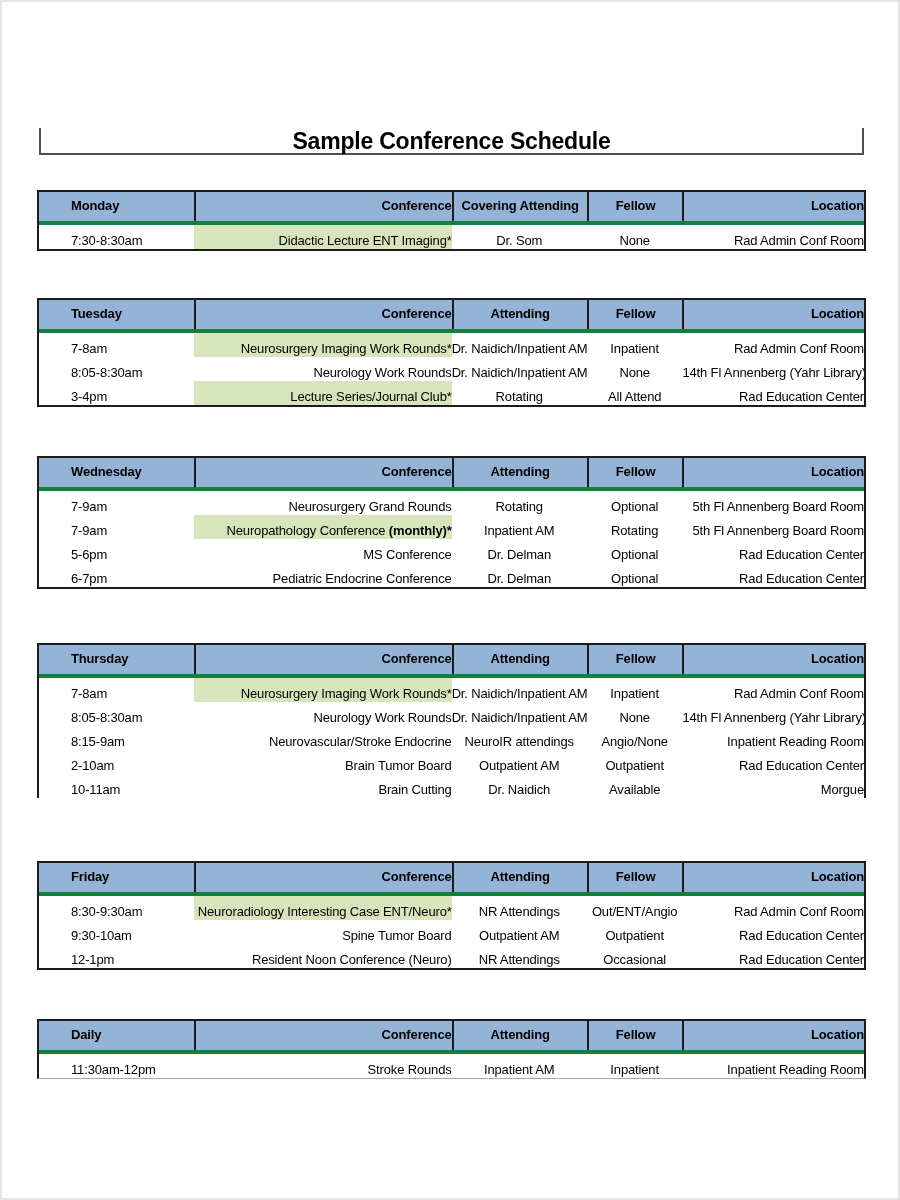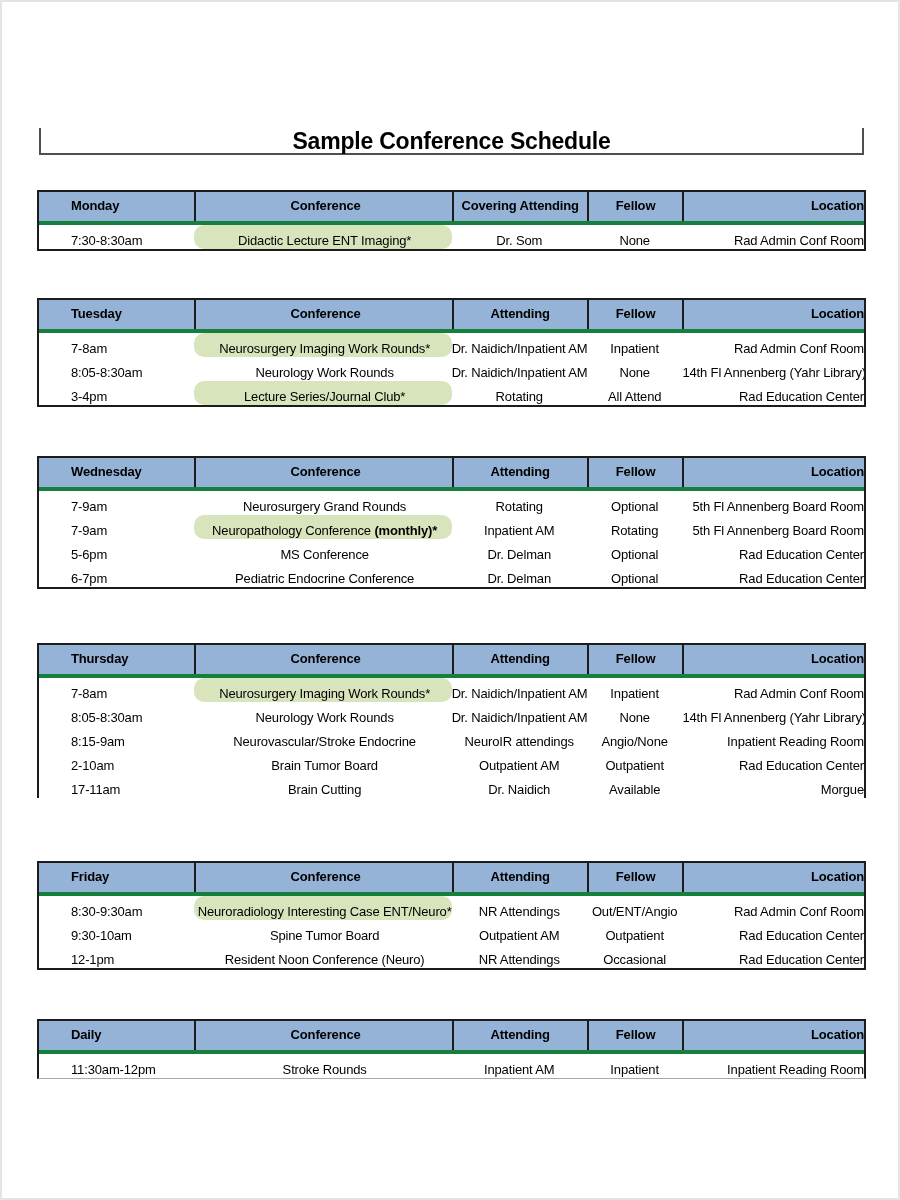--- a/index.html
+++ b/index.html
@@ -56,26 +56,26 @@
   .hdr-cell + .hdr-cell { border-left:2px solid #1c1c1c; }
 
   .data-row { display:flex; height:24px;padding-left:28px; }
   .cell {
     box-sizing:border-box;
     font-size:13px; line-height:31px;
     letter-spacing:-0.15px;
     white-space:nowrap; overflow:hidden;
   }
   .c-day  { width:131px; padding-left:4px; text-align:left; }
-  .c-conf { width:267px; padding-left:4px; text-align:center; }
+  .c-conf { width:267px; padding-left:4px; text-align:right; }
   .c-att  { width:140px; text-align:center; }
   .c-fel  { width:99px;  text-align:center; }
   .c-loc  { width:188px; text-align:right; }
 
-  .hl { background:var(--hl-green,#D8E4BC);border-radius:10px; }
+  .hl { background:var(--hl-green,#D8E4BC); }
   .it { }
   .cell b { font-weight:bold; }
 </style>
 </head>
 <body>
 
 <div class="page">
   <div class="title-box">
     <span class="title-text">Sample Conference Schedule</span>
   </div>
@@ -209,21 +209,21 @@
 
   <div class="data-row">
     <div class="cell c-day k-time">2-10am</div>
     <div class="cell c-conf k-conference">Brain Tumor Board</div>
     <div class="cell c-att k-attending">Outpatient AM</div>
     <div class="cell c-fel k-fellow">Outpatient</div>
     <div class="cell c-loc k-location">Rad Education Center</div>
   </div>
 
   <div class="data-row">
-    <div class="cell c-day k-time">17-11am</div>
+    <div class="cell c-day k-time">10-11am</div>
     <div class="cell c-conf k-conference">Brain Cutting</div>
     <div class="cell c-att k-attending">Dr. Naidich</div>
     <div class="cell c-fel k-fellow">Available</div>
     <div class="cell c-loc k-location">Morgue</div>
   </div>
 </div>
 
   <div class="sched-table tbl-friday">
     <div class="hdr-row">
       <div class="hdr-cell c-day k-day">Friday</div>

